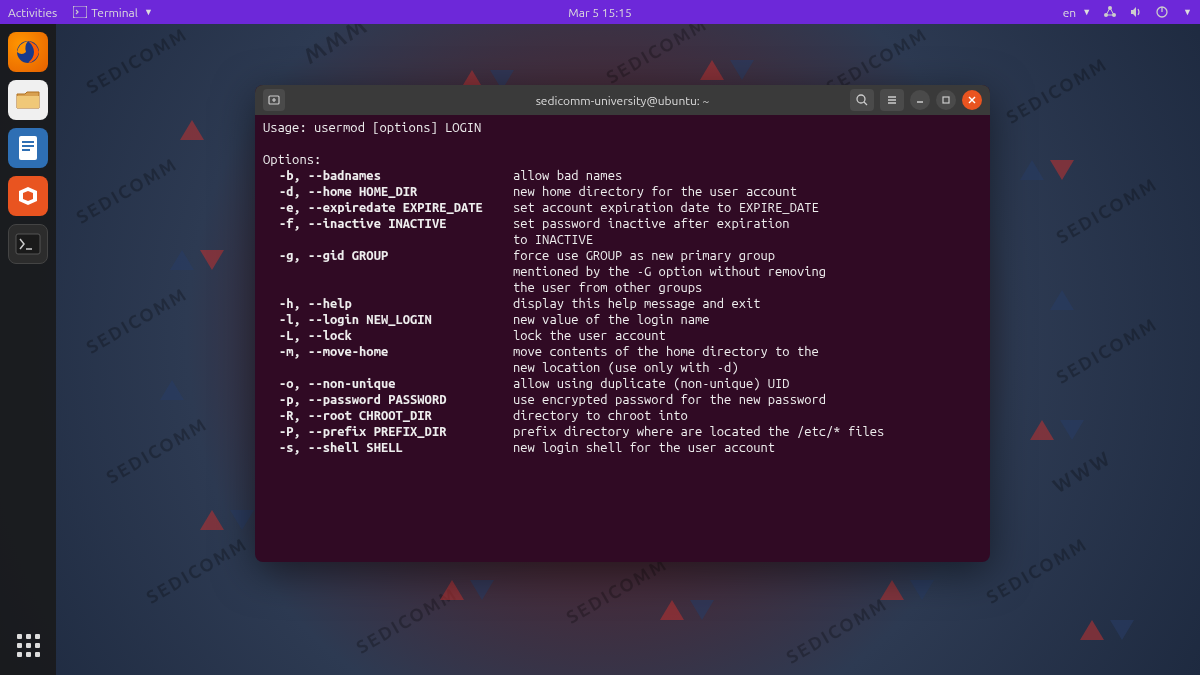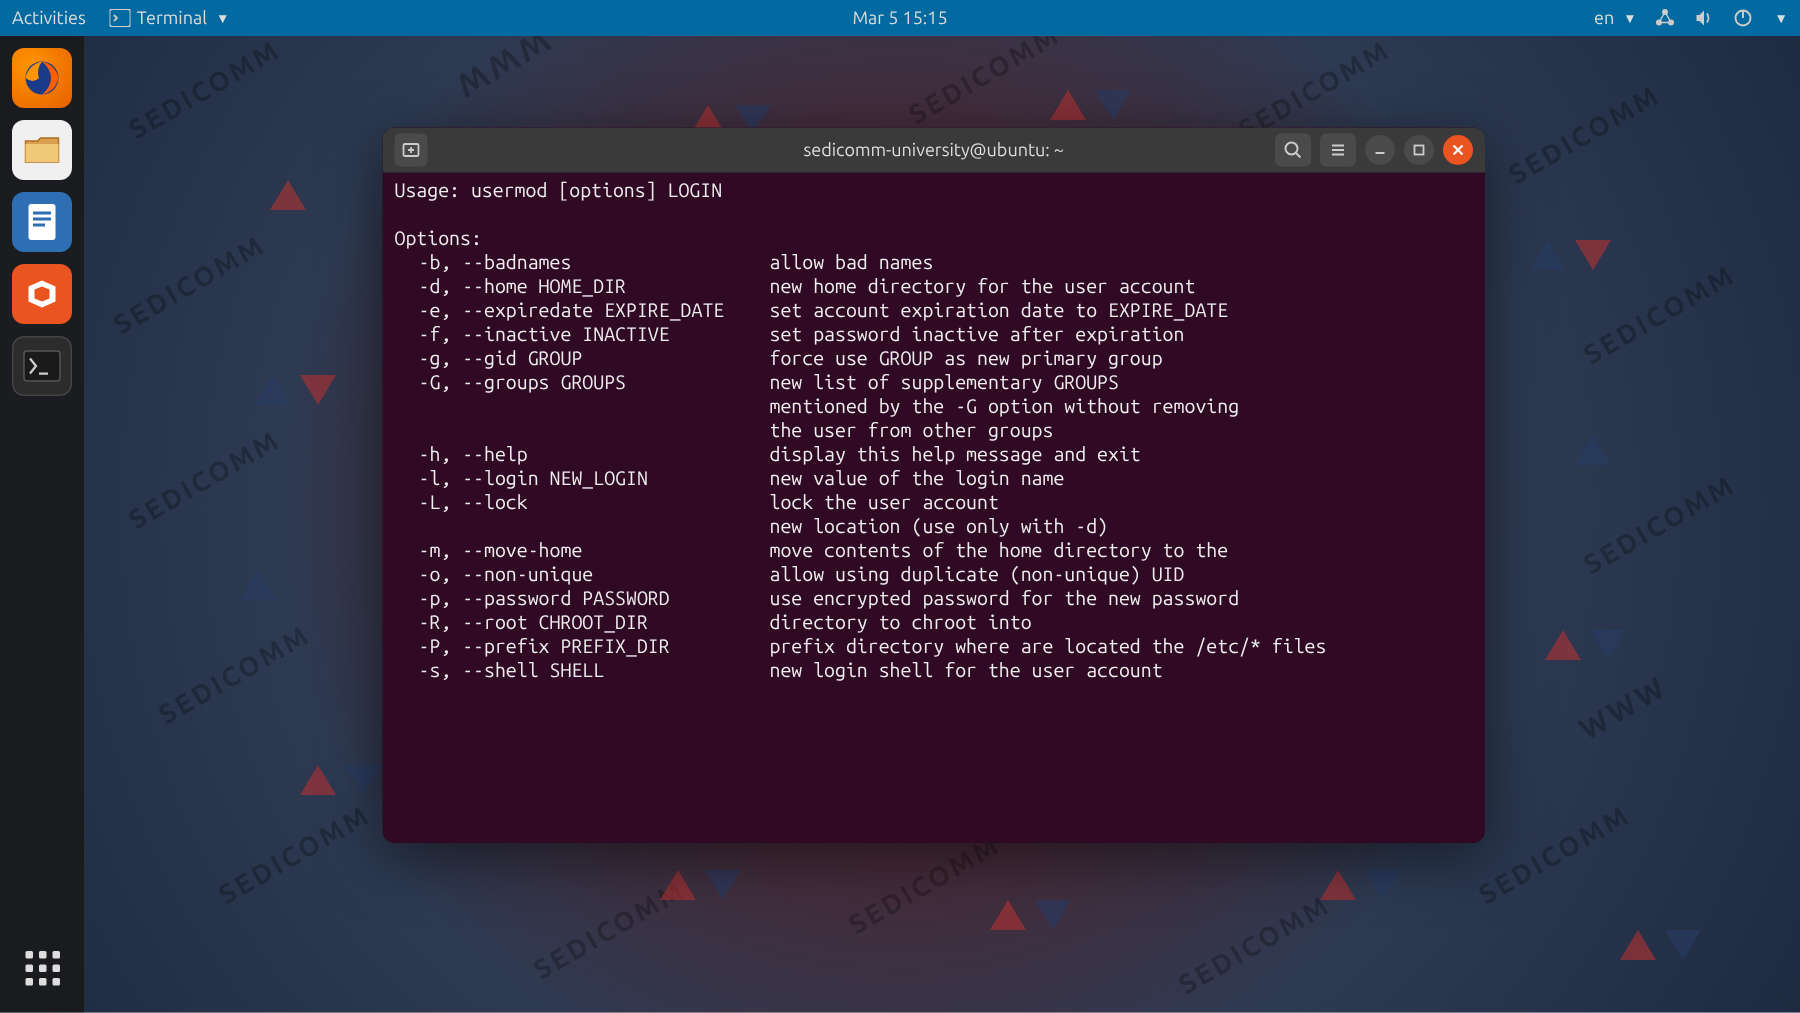--- a/index.html
+++ b/index.html
@@ -34,21 +34,21 @@
     }
     .wp-tri.red { border-bottom: 20px solid rgba(180,50,50,0.6); }
     .wp-tri.blue { border-bottom: 20px solid rgba(40,60,100,0.6); }
     .wp-tri.down { transform: rotate(180deg); }
     
     
     .topbar {
       position: absolute;
       top: 0; left: 0; right: 0;
       height: 24px;
-      background: #0369a1;
+      background: #6d28d9;
       color: #ddd;
       display: flex;
       align-items: center;
       font-size: 12px;
       z-index: 100;
       padding: 0 8px;
     }
     .topbar-left { display: flex; align-items: center; gap: 16px; }
     .topbar-item { display: flex; align-items: center; gap: 4px; cursor: pointer; }
     .topbar-center { position: absolute; left: 50%; transform: translateX(-50%); }
@@ -156,21 +156,21 @@
       position: relative;
     }
     .terminal-content::-webkit-scrollbar { width: 8px; }
     .terminal-content::-webkit-scrollbar-track { background: #300a24; }
     .terminal-content::-webkit-scrollbar-thumb { background: #6a4a5a; border-radius: 4px; }
     .prompt-user { color: #8ae234; font-weight: bold; }
     .prompt-path { color: #729fcf; font-weight: bold; }
     .prompt-sep { color: #eee; }
     .cmd { color: #eee; }
     .opt-row { white-space: pre; }
-    .opt-flag { display: inline-block; width: 250px; padding-left: 16px; }
+    .opt-flag { display: inline-block; width: 250px; padding-left: 16px; font-weight: bold; }
     .opt-cont { display: inline-block; width: 250px; }
     
     svg { display: block; }
   </style>
 </head>
 <body>
 
 <div class="wallpaper">
 
   <div class="wp-pattern" style="top:50px;left:80px;transform:rotate(-30deg)">SEDICOMM</div>
@@ -359,29 +359,29 @@
   </div>
   <div class="terminal-content">
     <div>Usage: usermod [options] LOGIN</div>
     <div>&nbsp;</div>
     <div>Options:</div>
     <div id="options-container">
         <div class="opt-row"><span class="opt-flag">-b, --badnames</span><span>allow bad names</span></div>
         <div class="opt-row"><span class="opt-flag">-d, --home HOME_DIR</span><span>new home directory for the user account</span></div>
         <div class="opt-row"><span class="opt-flag">-e, --expiredate EXPIRE_DATE</span><span>set account expiration date to EXPIRE_DATE</span></div>
         <div class="opt-row"><span class="opt-flag">-f, --inactive INACTIVE</span><span>set password inactive after expiration</span></div>
+        <div class="opt-row"><span class="opt-cont"></span><span>to INACTIVE</span></div>
         <div class="opt-row"><span class="opt-flag">-g, --gid GROUP</span><span>force use GROUP as new primary group</span></div>
-        <div class="opt-row"><span class="opt-flag">-G, --groups GROUPS</span><span>new list of supplementary GROUPS</span></div>
         <div class="opt-row"><span class="opt-cont"></span><span>mentioned by the -G option without removing</span></div>
         <div class="opt-row"><span class="opt-cont"></span><span>the user from other groups</span></div>
         <div class="opt-row"><span class="opt-flag">-h, --help</span><span>display this help message and exit</span></div>
         <div class="opt-row"><span class="opt-flag">-l, --login NEW_LOGIN</span><span>new value of the login name</span></div>
         <div class="opt-row"><span class="opt-flag">-L, --lock</span><span>lock the user account</span></div>
+        <div class="opt-row"><span class="opt-flag">-m, --move-home</span><span>move contents of the home directory to the</span></div>
         <div class="opt-row"><span class="opt-cont"></span><span>new location (use only with -d)</span></div>
-        <div class="opt-row"><span class="opt-flag">-m, --move-home</span><span>move contents of the home directory to the</span></div>
         <div class="opt-row"><span class="opt-flag">-o, --non-unique</span><span>allow using duplicate (non-unique) UID</span></div>
         <div class="opt-row"><span class="opt-flag">-p, --password PASSWORD</span><span>use encrypted password for the new password</span></div>
         <div class="opt-row"><span class="opt-flag">-R, --root CHROOT_DIR</span><span>directory to chroot into</span></div>
         <div class="opt-row"><span class="opt-flag">-P, --prefix PREFIX_DIR</span><span>prefix directory where are located the /etc/* files</span></div>
         <div class="opt-row"><span class="opt-flag">-s, --shell SHELL</span><span>new login shell for the user account</span></div>
       </div>
   </div>
 </div>
 
 </body></html>

